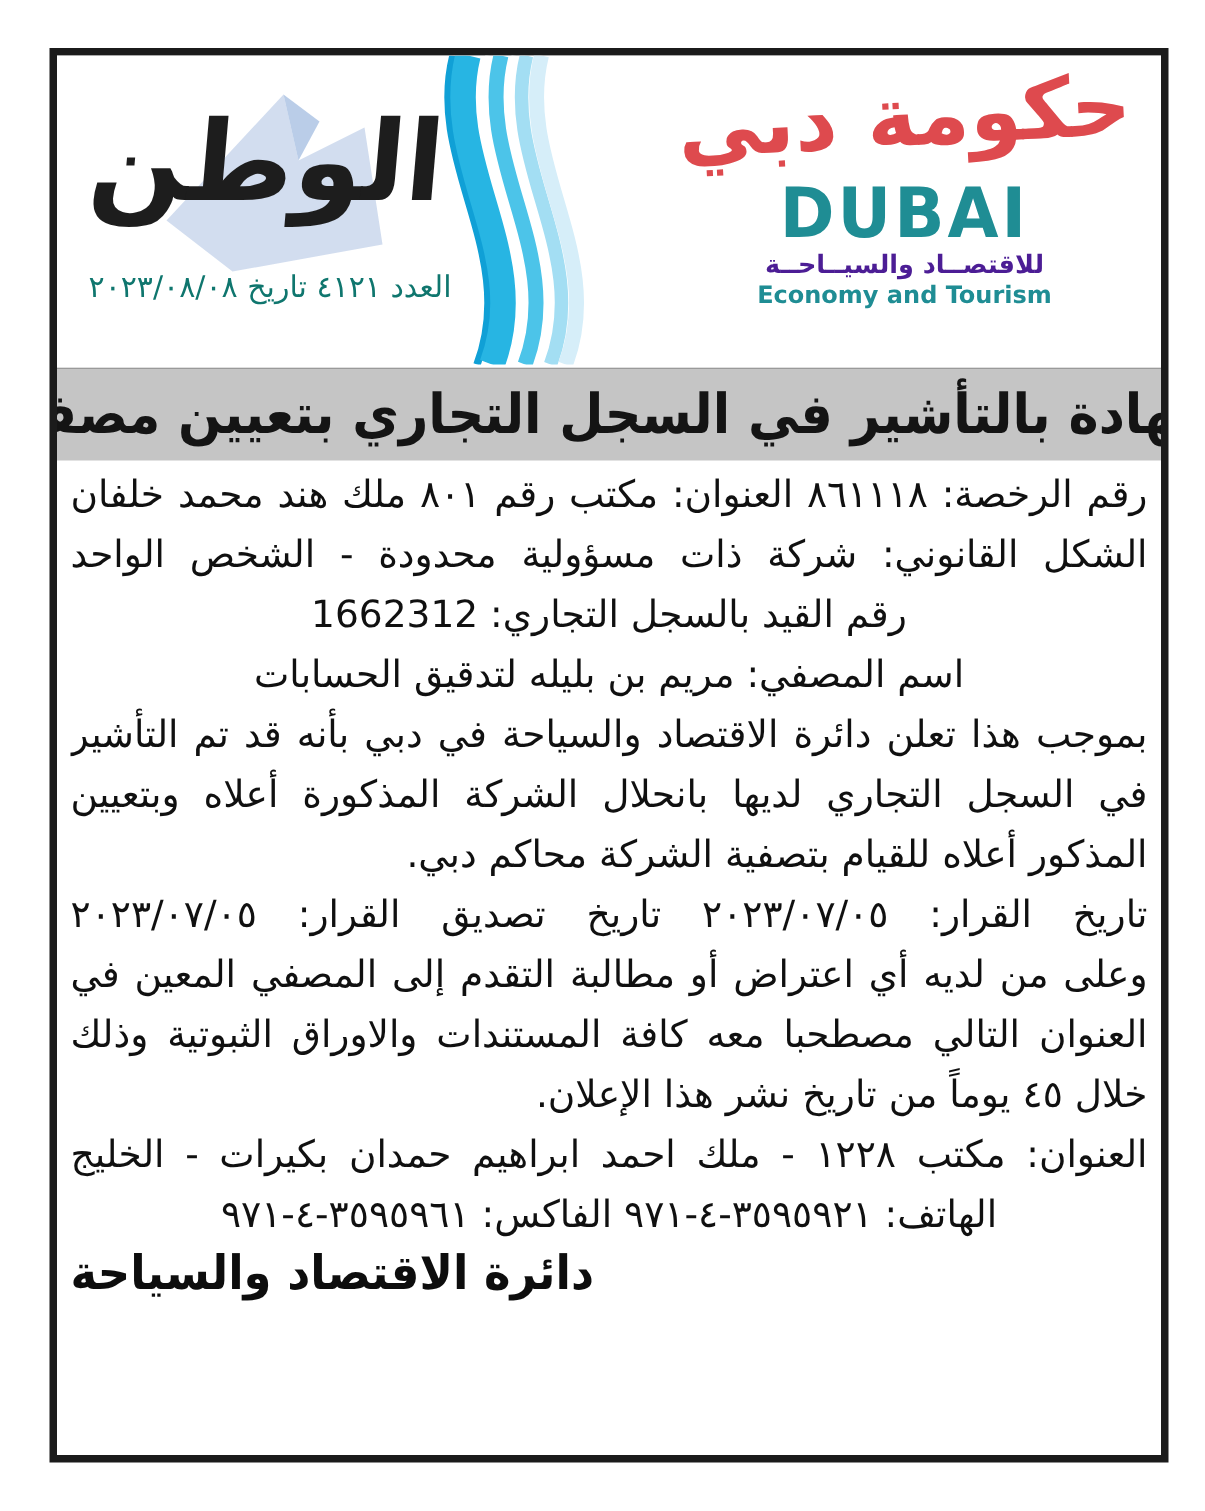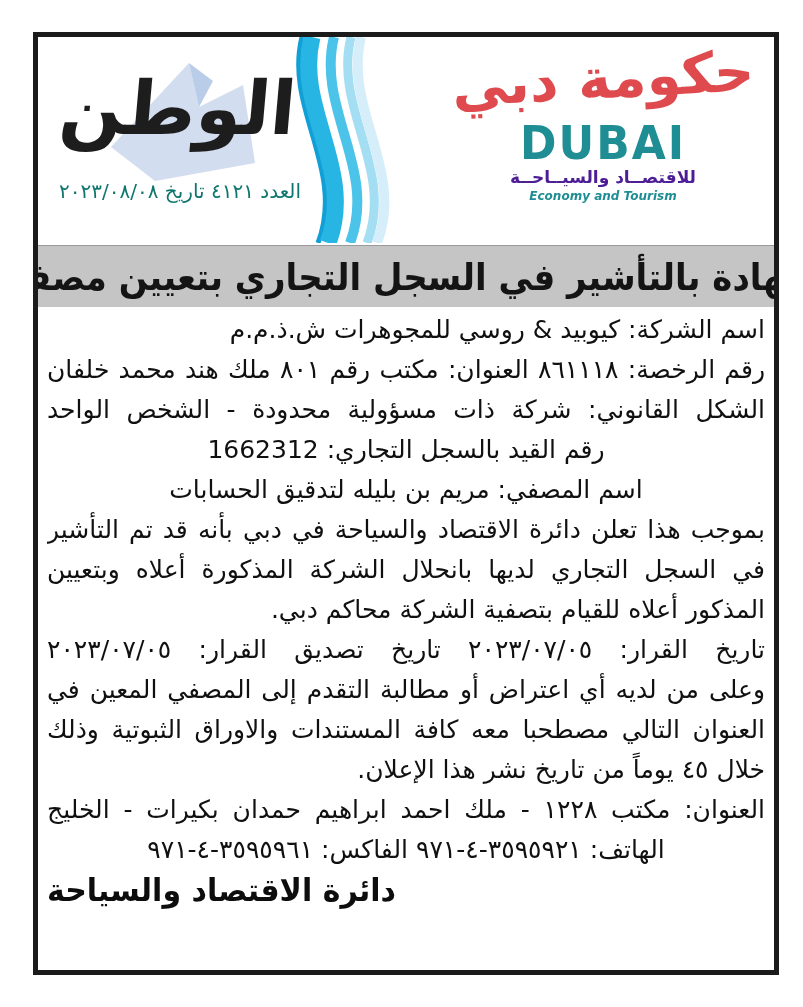--- a/index.html
+++ b/index.html
@@ -50,21 +50,21 @@
   }
   .dubai-logo {
     font-size: 44px; font-weight: 900; letter-spacing: 2px;
     line-height: 48px; margin-top: 2px;
     transform: scaleY(1.05);
   }
   .tagline-ar {
     direction: rtl; font-size: 17px; font-weight: bold; line-height: 20px;
   }
   .tagline-en {
-    font-size: 12px; font-weight: bold; line-height: 19px; font-style: italic;
+    font-size: 16px; font-weight: bold; line-height: 19px;
   }
 
   
   .title-bar {
     height: 62px; background: #c5c5c5;
     display: flex; align-items: center; justify-content: center;
     border-top: 1px solid #9a9a9a;
   }
   .title-bar .title-text {
     direction: rtl;
@@ -128,21 +128,20 @@
       <div class="tagline-en" style="color:#1f8d94">Economy and Tourism</div>
     </div>
   </div>
 
   <div class="title-bar">
     <div class="title-text">شهادة بالتأشير في السجل التجاري بتعيين مصفي</div>
   </div>
 
   <div class="body-lines">
 
-  <div class="notice-line align-right">اسم الشركة: كيوبيد &amp; روسي للمجوهرات ش.ذ.م.م</div>
       <div class="notice-line align-justify">رقم الرخصة: ٨٦١١١٨ العنوان: مكتب رقم ٨٠١ ملك هند محمد خلفان</div>
       <div class="notice-line align-justify">الشكل القانوني: شركة ذات مسؤولية محدودة - الشخص الواحد «ذ.م.م»</div>
       <div class="notice-line align-center">رقم القيد بالسجل التجاري: 1662312</div>
       <div class="notice-line align-center">اسم المصفي: مريم بن بليله لتدقيق الحسابات</div>
       <div class="notice-line align-justify">بموجب هذا تعلن دائرة الاقتصاد والسياحة في دبي بأنه قد تم التأشير</div>
       <div class="notice-line align-justify">في السجل التجاري لديها بانحلال الشركة المذكورة أعلاه وبتعيين المصفي</div>
       <div class="notice-line align-right">المذكور أعلاه للقيام بتصفية الشركة محاكم دبي.</div>
       <div class="notice-line align-justify">تاريخ القرار: ٢٠٢٣/٠٧/٠٥ تاريخ تصديق القرار: ٢٠٢٣/٠٧/٠٥</div>
       <div class="notice-line align-justify">وعلى من لديه أي اعتراض أو مطالبة التقدم إلى المصفي المعين في</div>
       <div class="notice-line align-justify">العنوان التالي مصطحبا معه كافة المستندات والاوراق الثبوتية وذلك في</div>

